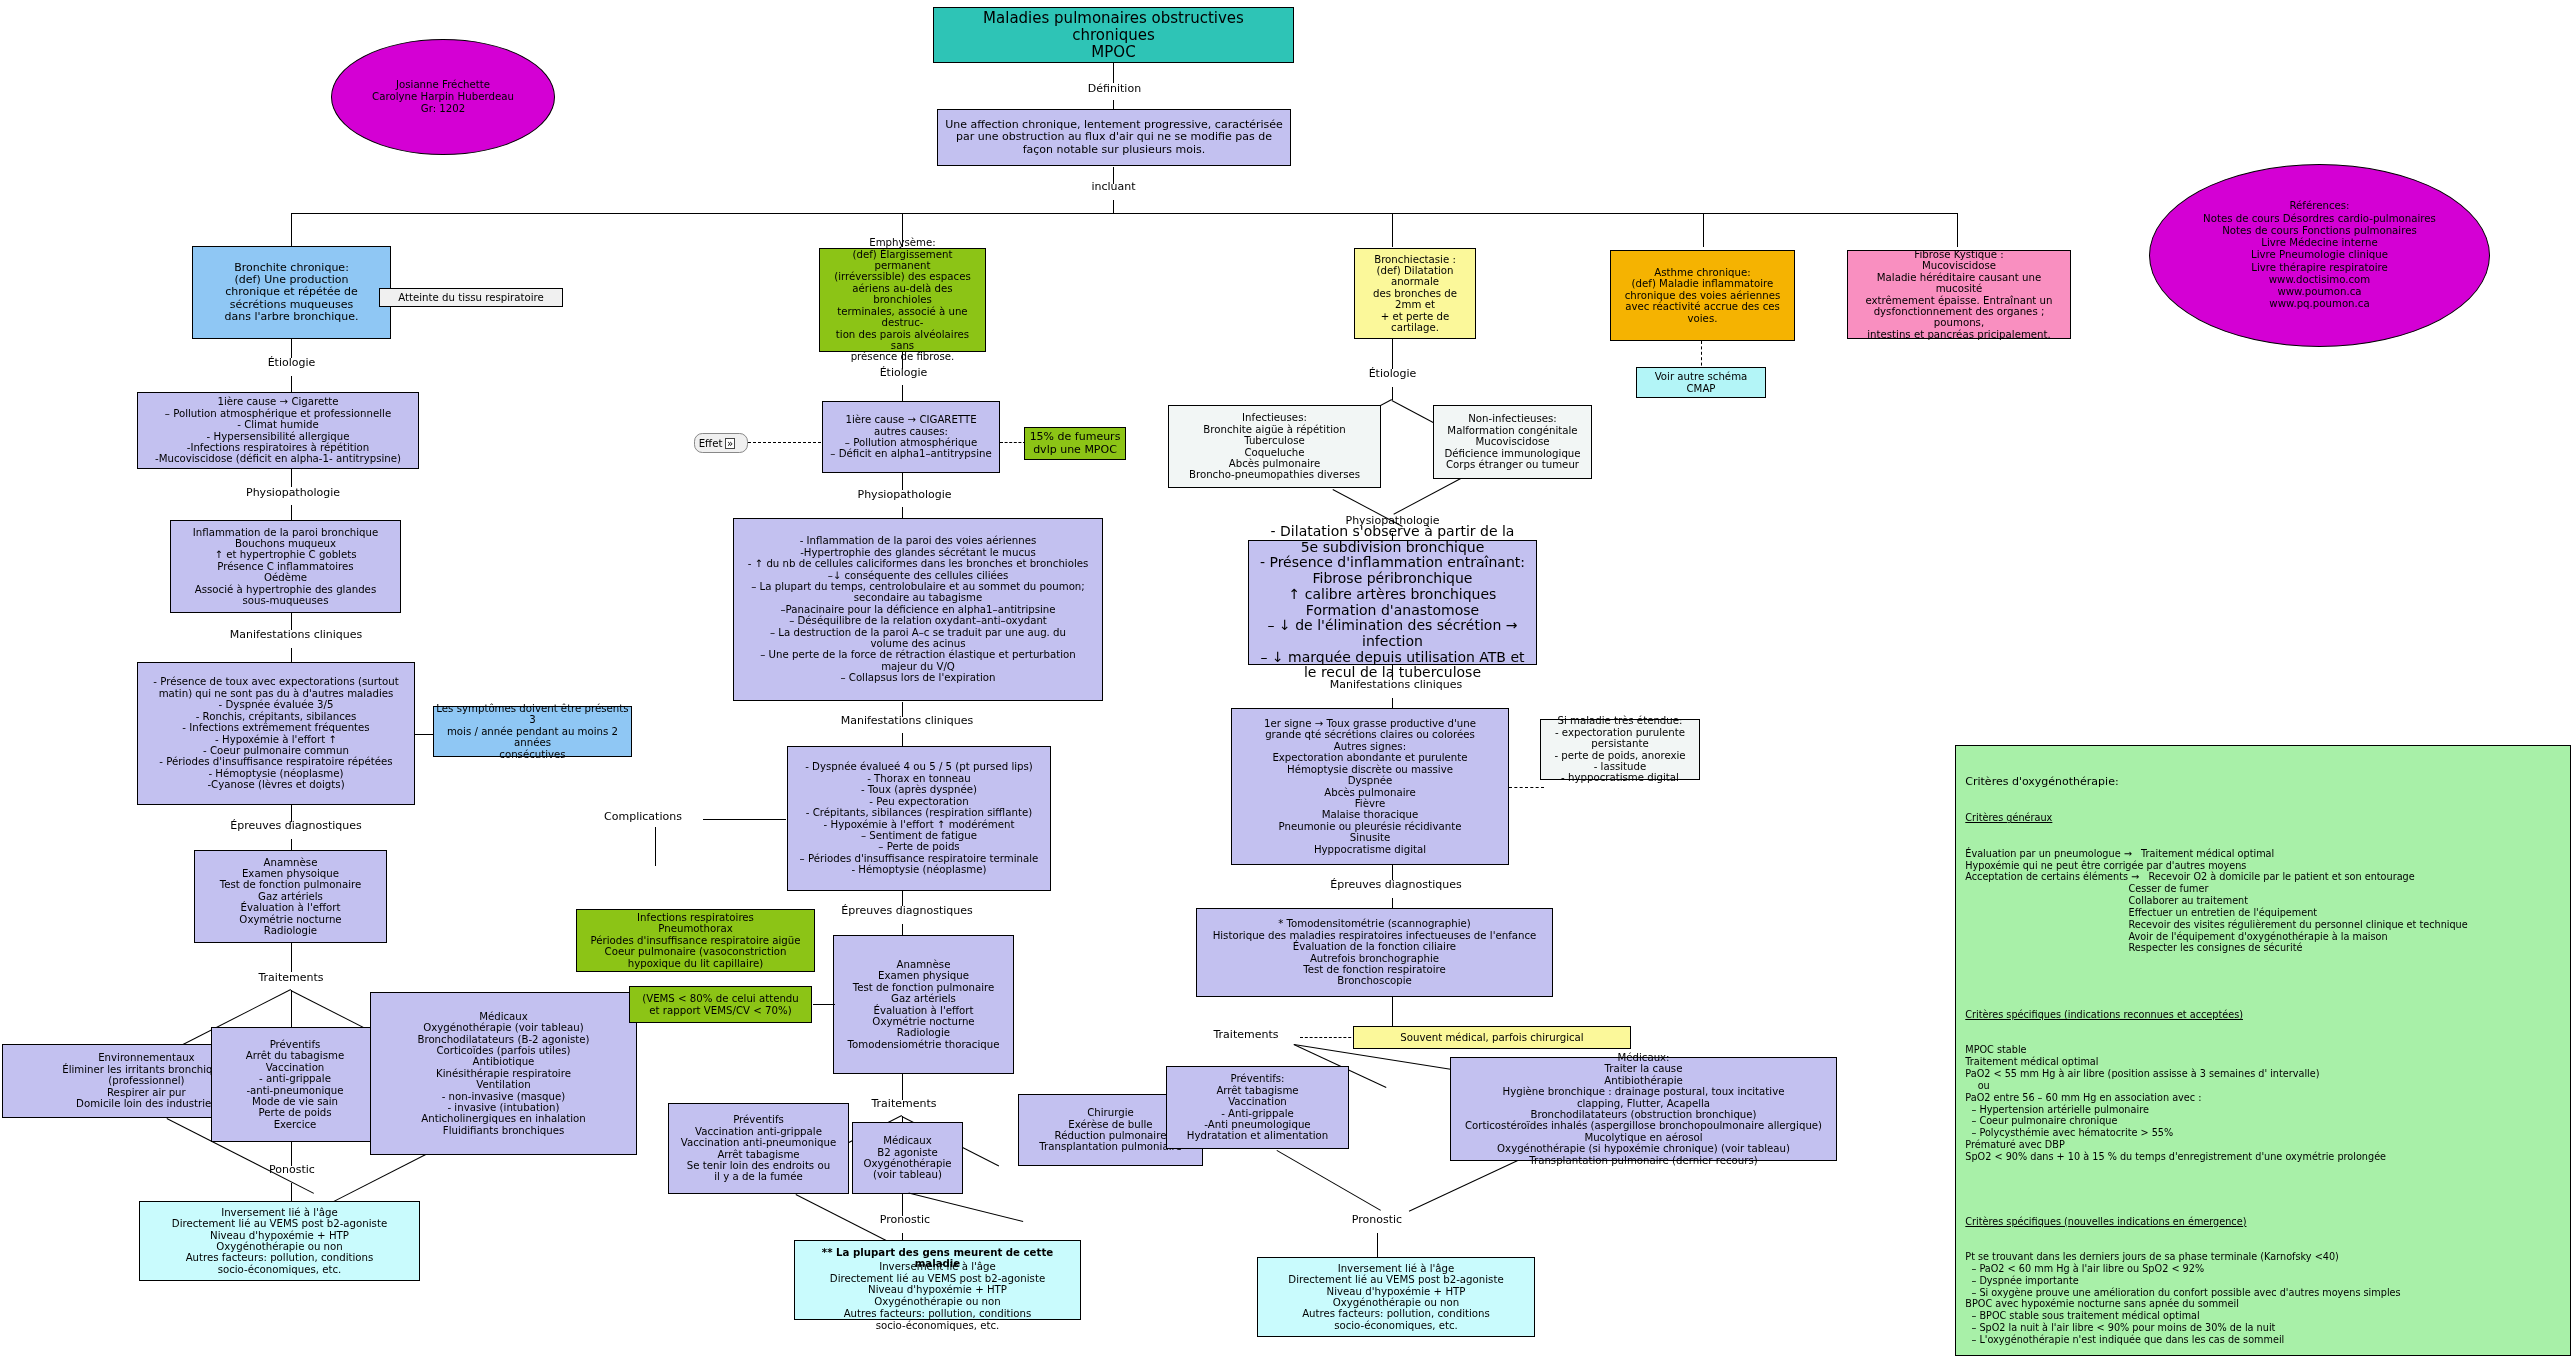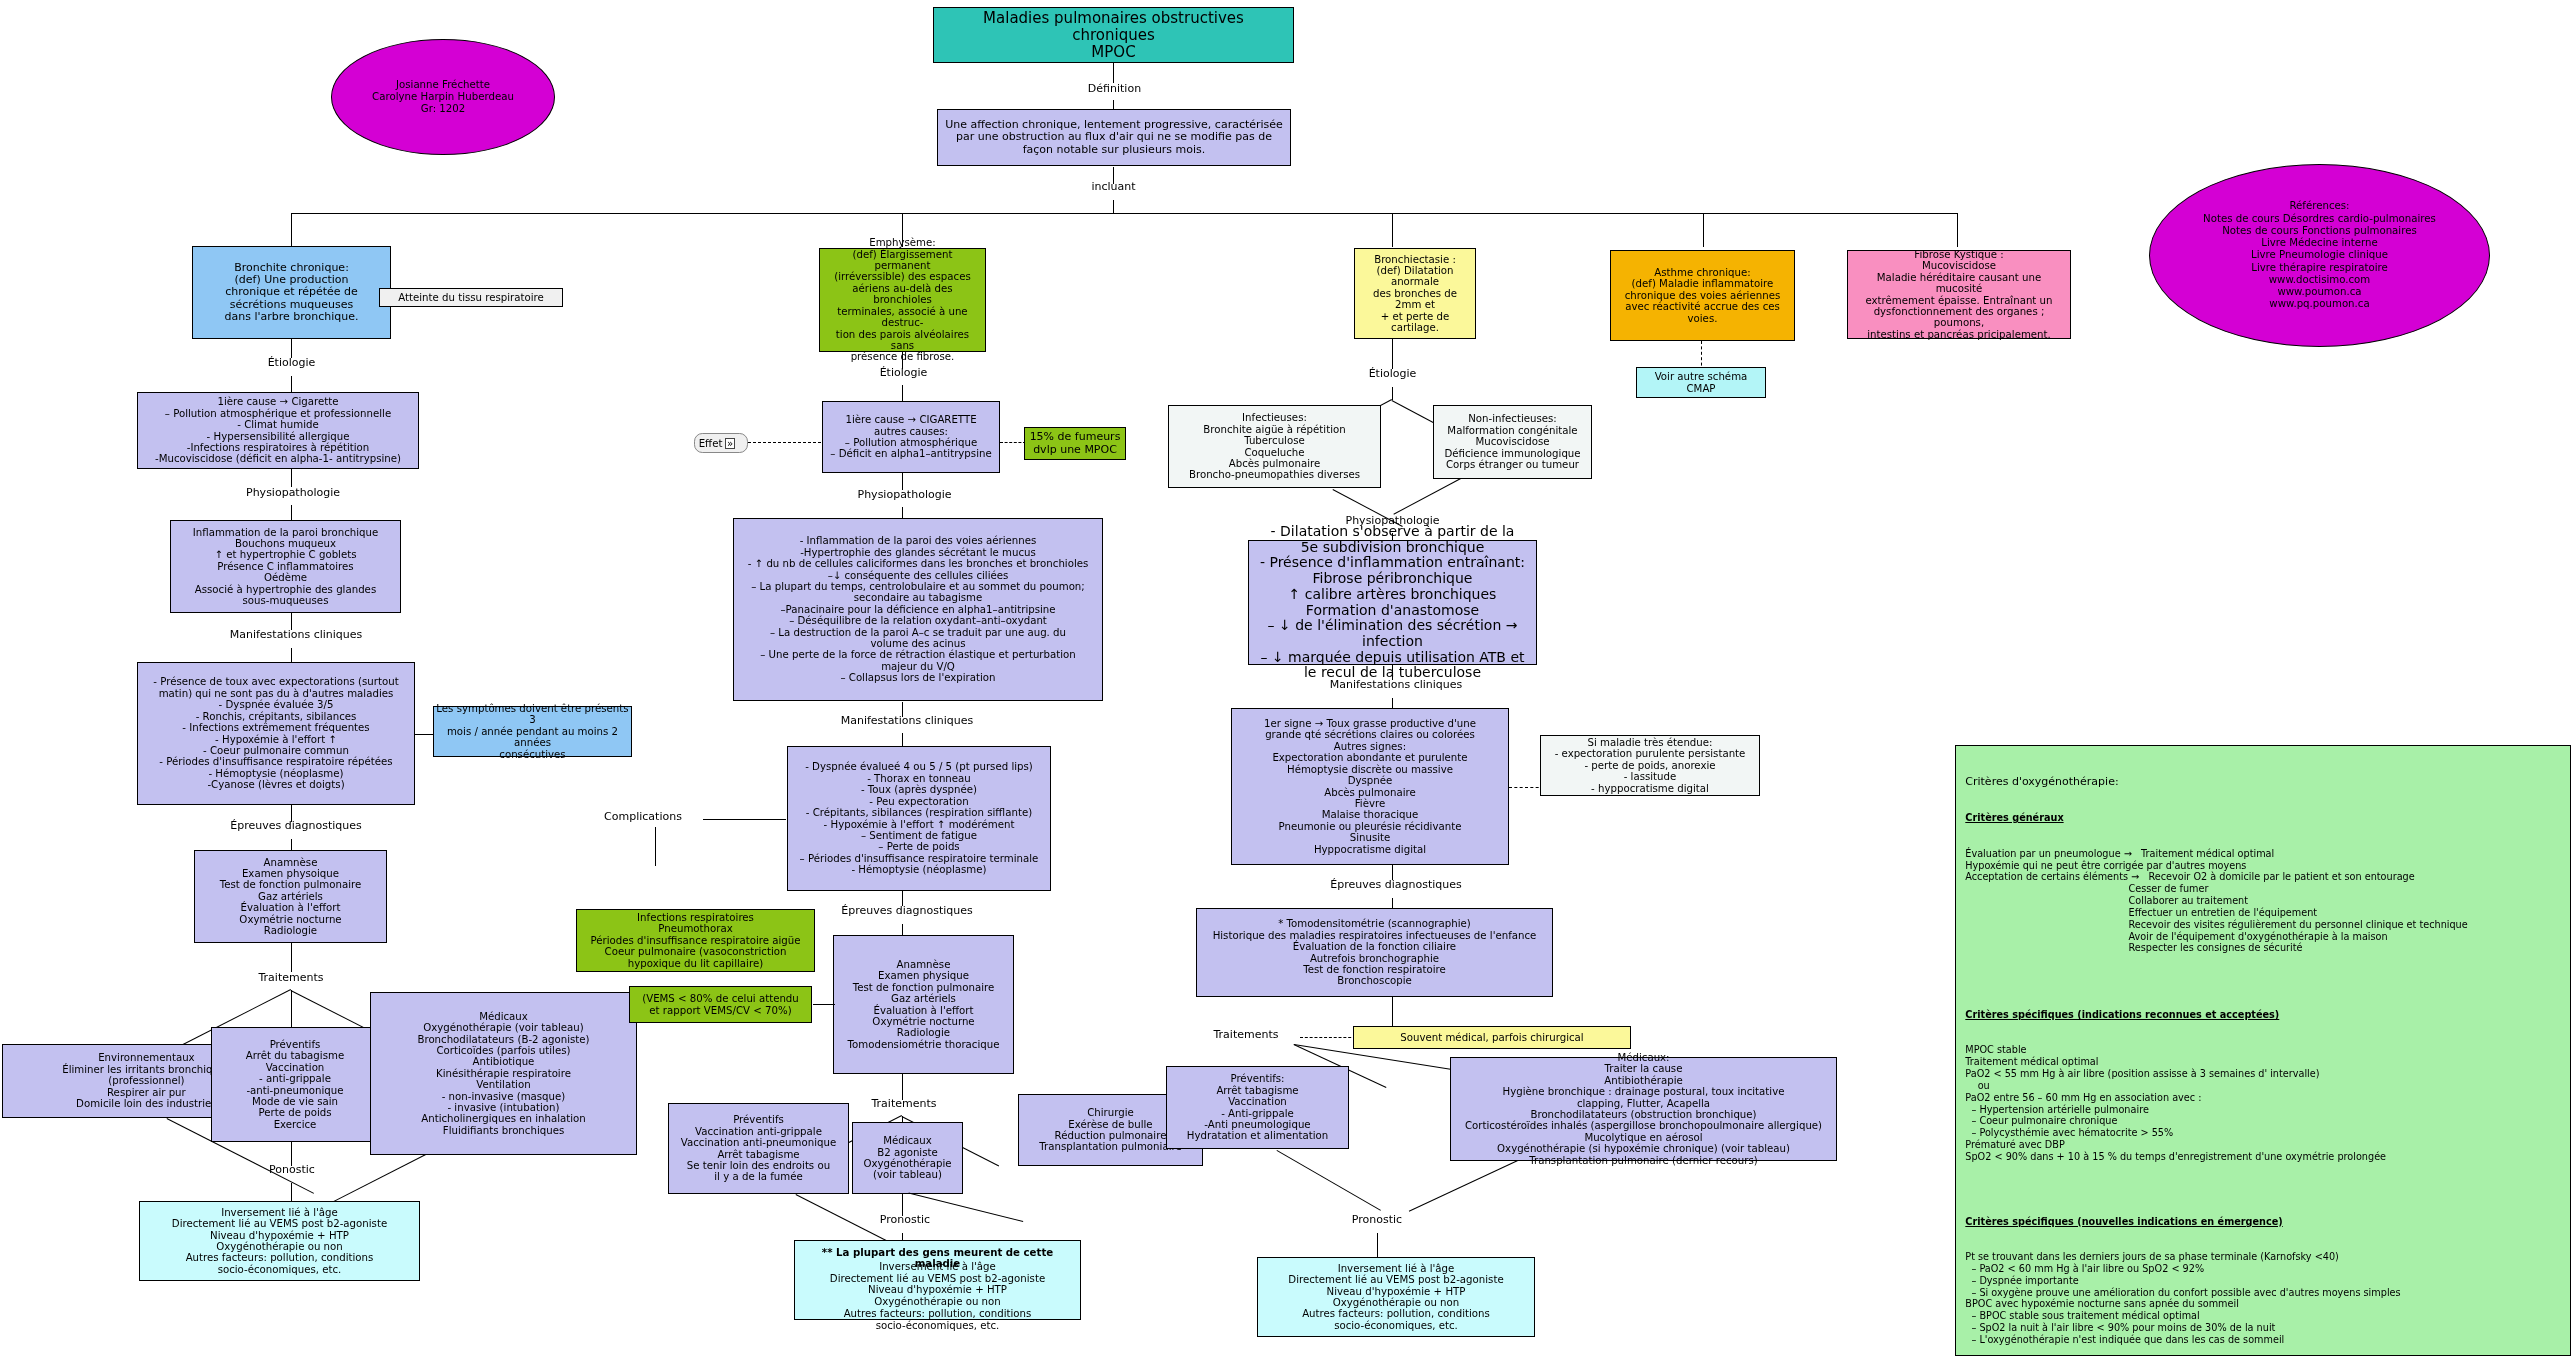--- a/index.html
+++ b/index.html
@@ -25,21 +25,21 @@
   .ltcyan{background:#c9fbfd;}
   .green{background:#8cc416;}
   .lgreen{background:#a8f0a8;}
   .yellow{background:#fbf89a;}
   .orange{background:#f5b301;}
   .pink{background:#f98fc0;}
   .magenta{background:#d400d4;}
   .white{background:#f2f6f5;}
   .grey{background:#f0f0f0;}
   .crit{text-align:left;white-space:pre-wrap;line-height:1.22;}
-  .u{text-decoration:underline;font-weight:bold;}
+  .u{text-decoration:underline;}
   .effect{position:absolute;background:#f0f0f0;border:0.9px solid #888;border-radius:8.3px;
           display:flex;align-items:center;padding:0.9px 3.7px;box-sizing:border-box;}
   .effect .chev{border:0.9px solid #444;background:#fff;font-size:10.2px;line-height:9.3px;padding:0 0.9px;margin-left:2.8px;}
 </style>
 </head>
 <body>
 
 <div id="canvas">
 
   <div class="node pad title b" style="left:933px;top:7.4px;width:361px;height:56px;font-size:15px;display:flex;align-items:center;justify-content:center;">Maladies pulmonaires obstructives chroniques
@@ -407,21 +407,21 @@
 Hémoptysie discrète ou massive
 Dyspnée
 Abcès pulmonaire
 Fièvre
 Malaise thoracique
 Pneumonie ou pleurésie récidivante
 Sinusite
 Hyppocratisme digital</div>
 
   <div class="dash-h" style="left:1509px;top:787px;width:35px;"></div>
-  <div class="node white" style="left:1540px;top:735px;width:220px;height:61px;border-width:0.9px;font-size:10.2px;display:flex;align-items:center;justify-content:center;">Si maladie très étendue:
+  <div class="node white" style="left:1540px;top:719px;width:160px;height:61px;border-width:0.9px;font-size:10.2px;display:flex;align-items:center;justify-content:center;">Si maladie très étendue:
 - expectoration purulente persistante
 - perte de poids, anorexie
 - lassitude
 - hyppocratisme digital</div>
 
   <div class="ln vl" style="left:1392px;top:865px;height:15px;"></div>
   <div class="lbl" style="left:1322px;top:879px;width:148px;font-size:11px;">Épreuves diagnostiques</div>
   <div class="ln vl" style="left:1392px;top:898px;height:13px;"></div>
 
   <div class="node pad lav" style="left:1196px;top:908px;width:357px;height:89px;font-size:10.2px;display:flex;align-items:center;justify-content:center;">* Tomodensitométrie (scannographie)

